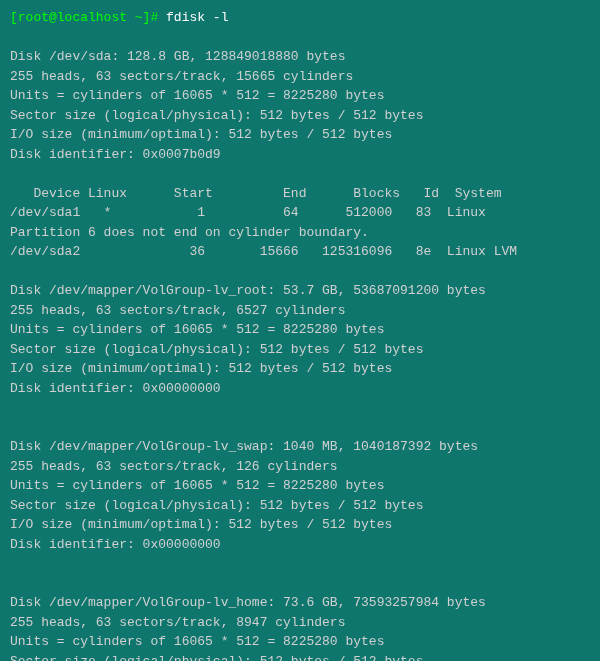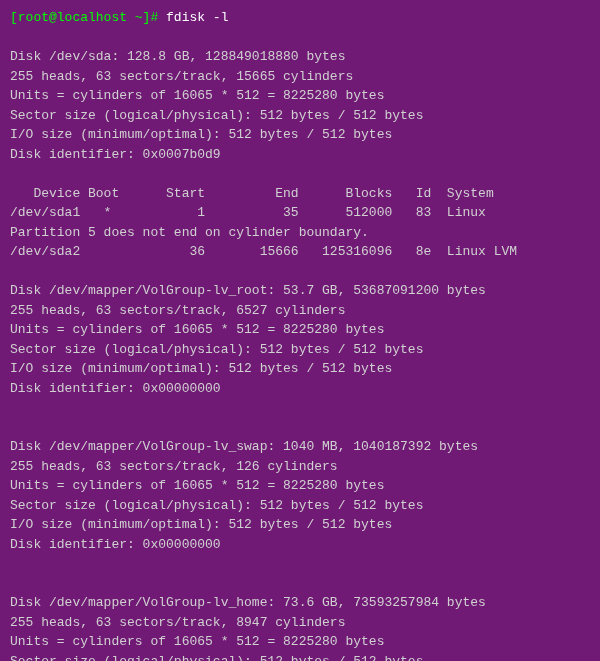--- a/index.html
+++ b/index.html
@@ -12,21 +12,21 @@
       background-color: #1a1a1a;
       width: 600px;
       height: 661px;
       overflow: hidden;
       font-family: 'Courier New', Courier, monospace;
       font-size: 13px;
       line-height: 1.5;
     }
 
     .terminal {
-      background-color: #701a75;
+      background-color: #0f766e;
       color: #d0d0d0;
       width: 600px;
       height: 661px;
       padding: 8px 10px;
       overflow: hidden;
     }
 
     .prompt-user {
       color: #00ff00;
     }
@@ -49,23 +49,23 @@
 <div class="terminal">
   <pre><span class="prompt-user">[root@localhost ~]#</span><span class="cmd"> fdisk -l</span>
 
 <span>Disk /dev/sda: 128.8 GB, 128849018880 bytes
 255 heads, 63 sectors/track, 15665 cylinders
 Units = cylinders of 16065 * 512 = 8225280 bytes
 Sector size (logical/physical): 512 bytes / 512 bytes
 I/O size (minimum/optimal): 512 bytes / 512 bytes
 Disk identifier: 0x0007b0d9</span>
 
-<span>   Device Boot      Start         End      Blocks   Id  System</span>
-<span>/dev/sda1   *           1          35      512000   83  Linux</span>
-<span>Partition 5 does not end on cylinder boundary.</span>
+<span>   Device Linux      Start         End      Blocks   Id  System</span>
+<span>/dev/sda1   *           1          64      512000   83  Linux</span>
+<span>Partition 6 does not end on cylinder boundary.</span>
 <span>/dev/sda2              36       15666   125316096   8e  Linux LVM</span>
 
 <span>Disk /dev/mapper/VolGroup-lv_root: 53.7 GB, 53687091200 bytes
 255 heads, 63 sectors/track, 6527 cylinders
 Units = cylinders of 16065 * 512 = 8225280 bytes
 Sector size (logical/physical): 512 bytes / 512 bytes
 I/O size (minimum/optimal): 512 bytes / 512 bytes
 Disk identifier: 0x00000000</span>
 
 

